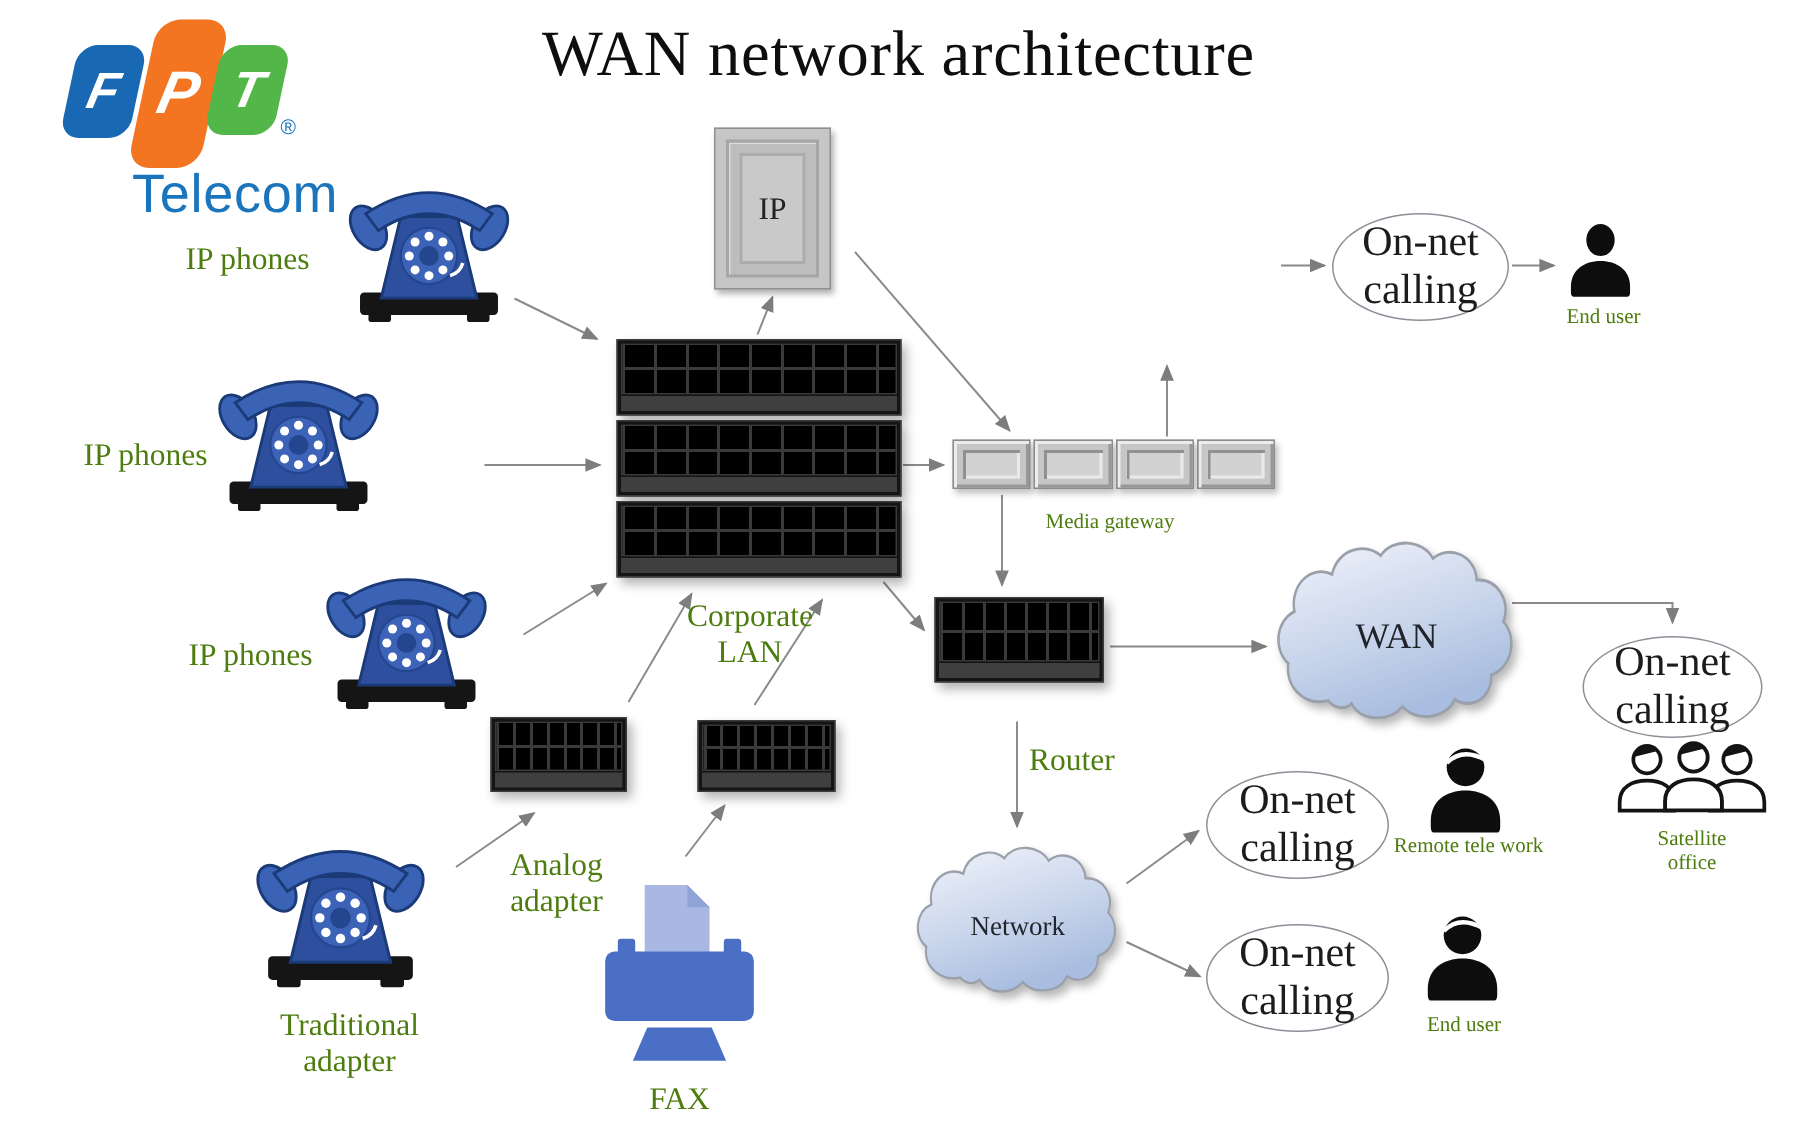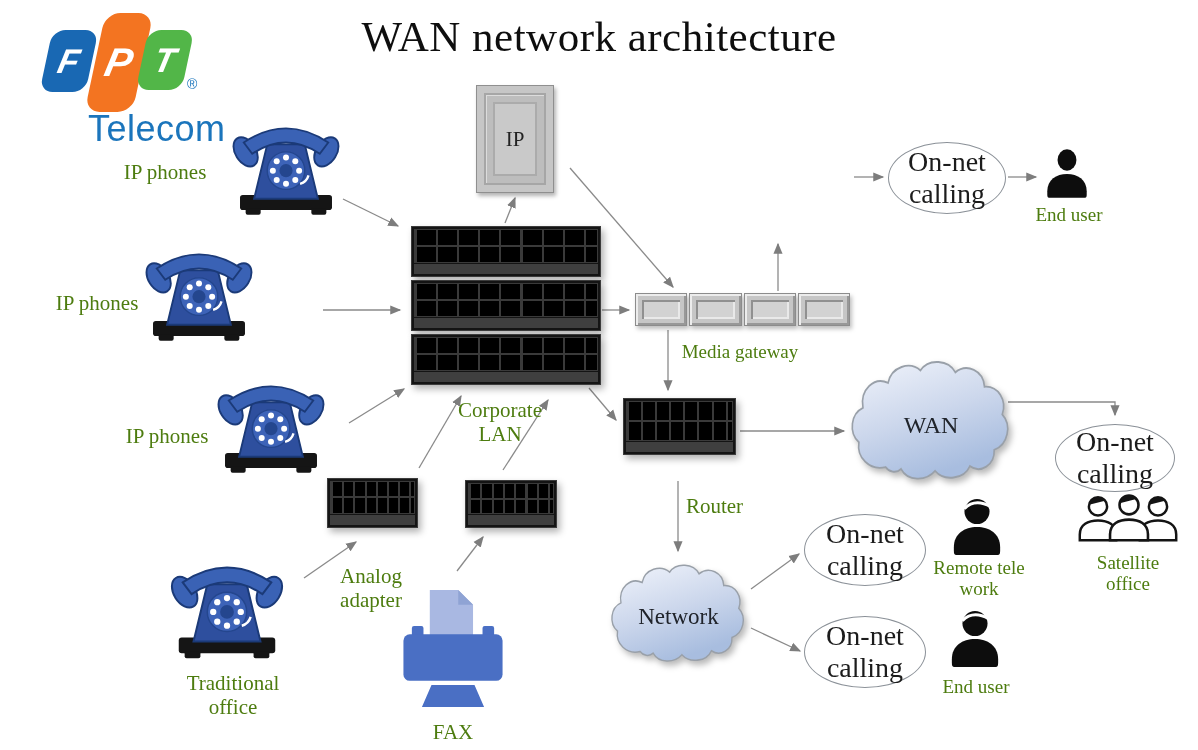--- a/index.html
+++ b/index.html
@@ -28,21 +28,21 @@
   .logo-t { left:142px; top:30px; width:46px; height:60px; background:#52b648; font-size:34px; }
   .logo-reg { left:187px; top:76px; font-size:14px; color:#1b75bc; font-family:"Liberation Sans",sans-serif; }
   .logo-telecom {
     left:88px; top:108px; width:124px; text-align:left;
     font-family:"Liberation Sans","DejaVu Sans",sans-serif;
     font-size:36px; color:#1b75bc; letter-spacing:0.5px;
   }
 
   
   .lbl { position:absolute; text-align:center; font-size:21px; line-height:1.12; color:#4d7c0f; }
-  .lbl.small { font-size:19px;text-align:center; }
+  .lbl.small { font-size:14px;text-align:center; }
 
   
   .device { position:absolute; background:#141414; border:1px solid #3c3c3c;
             box-shadow:3px 4px 7px rgba(0,0,0,.30); }
   .device .ports {
     position:absolute; left:2px; right:2px; top:2px; bottom:13px; background:#000;
     border:1px solid #3a3a3a;
     background-image:
       repeating-linear-gradient(90deg, #3a3a3a 0 2px, transparent 2px var(--col,21px)),
       linear-gradient(to bottom, transparent 0 calc(50% - 1px), #3a3a3a calc(50% - 1px) calc(50% + 1px), transparent calc(50% + 1px));
@@ -210,21 +210,21 @@
         <use href="#sym-phone"></use>
       </svg>
   </div>
   <div class="lbl" style="left:113px; top:425px; width:108px;">IP phones</div>
 
   <div class="icon" style="left:163px; top:550px; width:128px; height:112px;">
     <svg viewBox="0 0 130 112">
         <use href="#sym-phone"></use>
       </svg>
   </div>
-  <div class="lbl" style="left:168px; top:672px; width:130px;">Traditional office</div>
+  <div class="lbl" style="left:168px; top:672px; width:130px;">Traditional adapter</div>
 
   <div>
     <div class="device" style="left:411px; top:226px; width:190px; height:51px; --col:21.1px;">
       <div class="ports"></div>
         <div class="strip"></div>
     </div>
     <div class="device" style="left:411px; top:280px; width:190px; height:51px; --col:21.1px;">
       <div class="ports"></div>
         <div class="strip"></div>
     </div>
@@ -283,21 +283,21 @@
   <div class="cloud" style="left:850px; top:358px; width:162px; height:134px;">
     <svg viewBox="0 0 200 140" preserveAspectRatio="none">
         <use href="#sym-cloud"></use>
       </svg>
     <div class="cl-label">WAN</div>
   </div>
   <div class="cloud" style="left:610px; top:562px; width:137px; height:110px;">
     <svg viewBox="0 0 200 140" preserveAspectRatio="none">
         <use href="#sym-cloud"></use>
       </svg>
-    <div class="cl-label" style="font-size:23px;">Network</div>
+    <div class="cl-label" style="font-size:18px;">Network</div>
   </div>
 
   <div class="onnet" style="left:888px; top:142px; width:118px; height:72px;">On-net calling</div>
   <div class="onnet" style="left:1055px; top:424px; width:120px; height:68px;">On-net calling</div>
   <div class="onnet" style="left:804px; top:514px; width:122px; height:72px;">On-net calling</div>
   <div class="onnet" style="left:804px; top:616px; width:122px; height:72px;">On-net calling</div>
 
   <div class="icon" style="left:1044px; top:148px; width:46px; height:52px;">
     <svg viewBox="0 0 56 62">
         <use href="#sym-person"></use>

